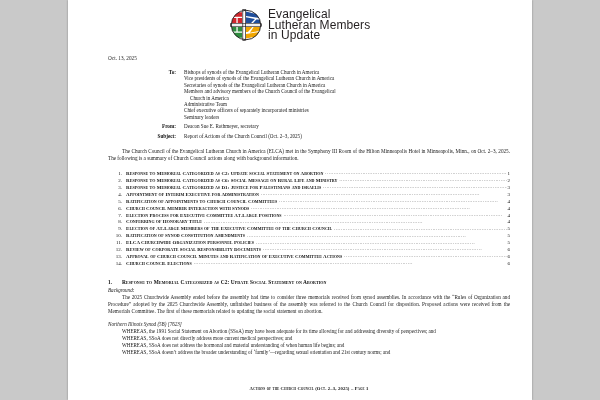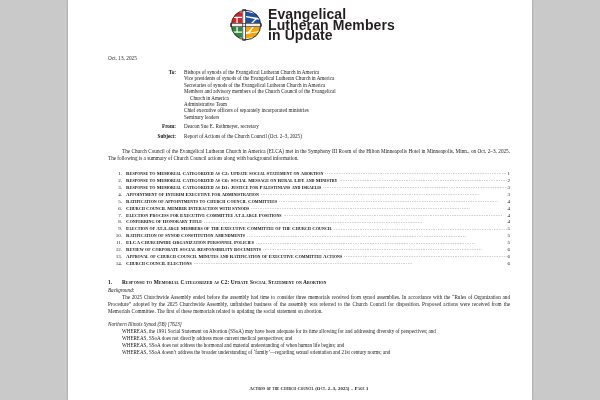--- a/index.html
+++ b/index.html
@@ -46,25 +46,24 @@
     padding-left: 122px;
   }
   .logo-mark {
     width: 32px;
     height: 32px;
     flex: 0 0 32px;
     position: relative;
   }
   .logo-text {
     font-family: "Liberation Sans", sans-serif;
-    font-size: 14px;
+    font-size: 12px;
     line-height: 10.5px;
     color: #231f20;
     letter-spacing: 0.1px;
-    font-weight: bold;
   }
 
   
   .doc-date {
     margin-top: 14px;
     font-size: 5.2px;
     color: #1a1a1a;
     letter-spacing: 0.05px;
   }
 

